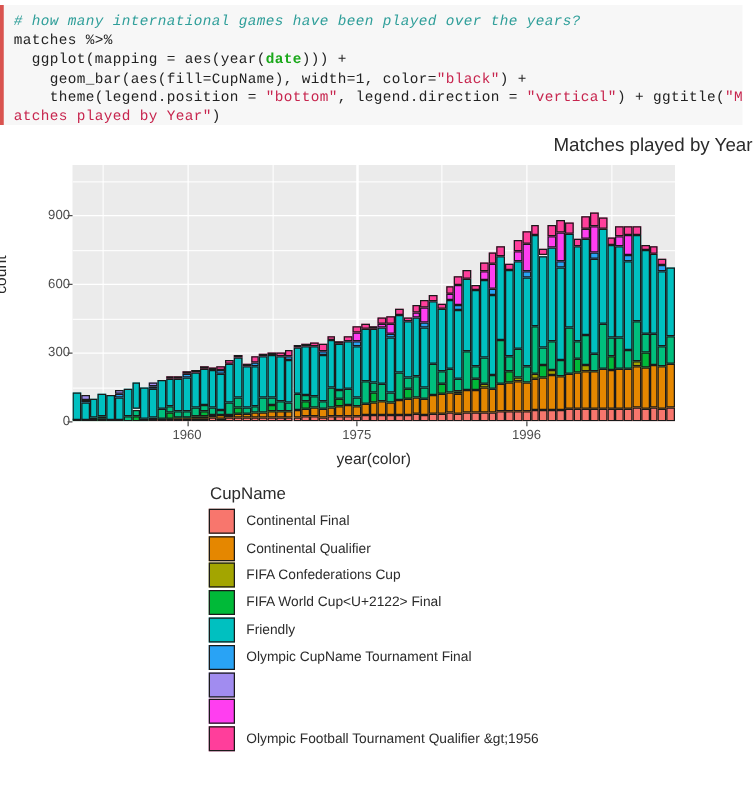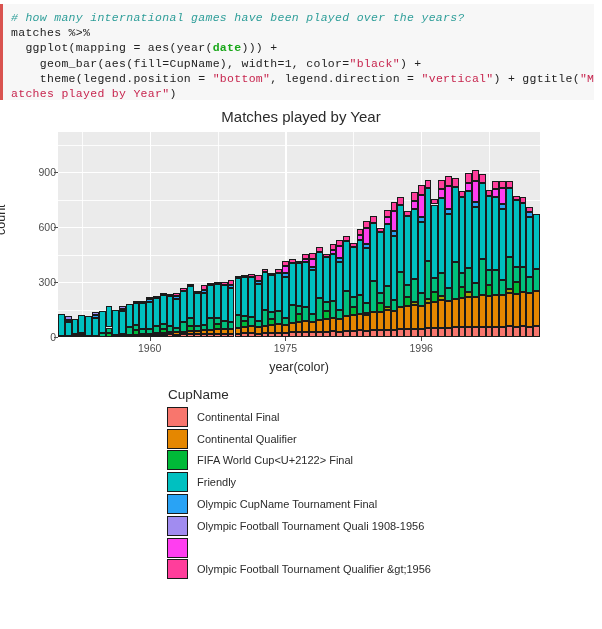--- a/index.html
+++ b/index.html
@@ -28,21 +28,21 @@
   }
   #code-block .cm{color:#2e9e99;font-style:italic;}
   #code-block .st{color:#c7254e;}
   #code-block .fn{color:#1aa81a;font-weight:bold;}
 
   
   #chart-area{position:absolute;left:0;top:104px;width:602px;height:525px;}
 
   #chart-title{
     position:absolute;left:0;top:4px;width:602px;
-    text-align:center;font-size:15px;color:#2b2b2b;
+    text-align:right;font-size:15px;color:#2b2b2b;
   }
 
   
   #plot-panel{
     position:absolute;left:58px;top:28px;width:482px;height:205px;
     background:#ebebeb;overflow:hidden;
   }
   .grid-major,.grid-minor{position:absolute;background:#ffffff;}
   .grid-major.h{left:0;width:100%;height:1.1px;}
   .grid-minor.h{left:0;width:100%;height:0.6px;opacity:.85;}
@@ -670,34 +670,37 @@
     <div id="legend-rows">
         <div class="legend-row">
           <div class="legend-swatch" style="background: rgb(248, 118, 109);"></div>
           <div class="legend-label">Continental Final</div>
         </div>
         <div class="legend-row">
           <div class="legend-swatch" style="background: rgb(229, 135, 0);"></div>
           <div class="legend-label">Continental Qualifier</div>
         </div>
         <div class="legend-row">
+          <div class="legend-swatch" style="background: rgb(163, 165, 0);"></div>
+          <div class="legend-label">FIFA Confederations Cup</div>
+        </div>
+        <div class="legend-row">
           <div class="legend-swatch" style="background: rgb(0, 186, 56);"></div>
           <div class="legend-label">FIFA World Cup&lt;U+2122&gt; Final</div>
         </div>
         <div class="legend-row">
           <div class="legend-swatch" style="background: rgb(0, 192, 192);"></div>
           <div class="legend-label">Friendly</div>
         </div>
         <div class="legend-row">
           <div class="legend-swatch" style="background: rgb(41, 163, 245);"></div>
           <div class="legend-label">Olympic CupName Tournament Final</div>
         </div>
         <div class="legend-row">
           <div class="legend-swatch" style="background: rgb(161, 140, 240);"></div>
-          <div class="legend-label">Olympic Football Tournament Quali 1908-1956</div>
         </div>
         <div class="legend-row">
           <div class="legend-swatch" style="background: rgb(255, 62, 240);"></div>
         </div>
         <div class="legend-row">
           <div class="legend-swatch" style="background: rgb(255, 62, 155);"></div>
           <div class="legend-label">Olympic Football Tournament Qualifier &amp;gt;1956</div>
         </div>
       </div>
   </div>

